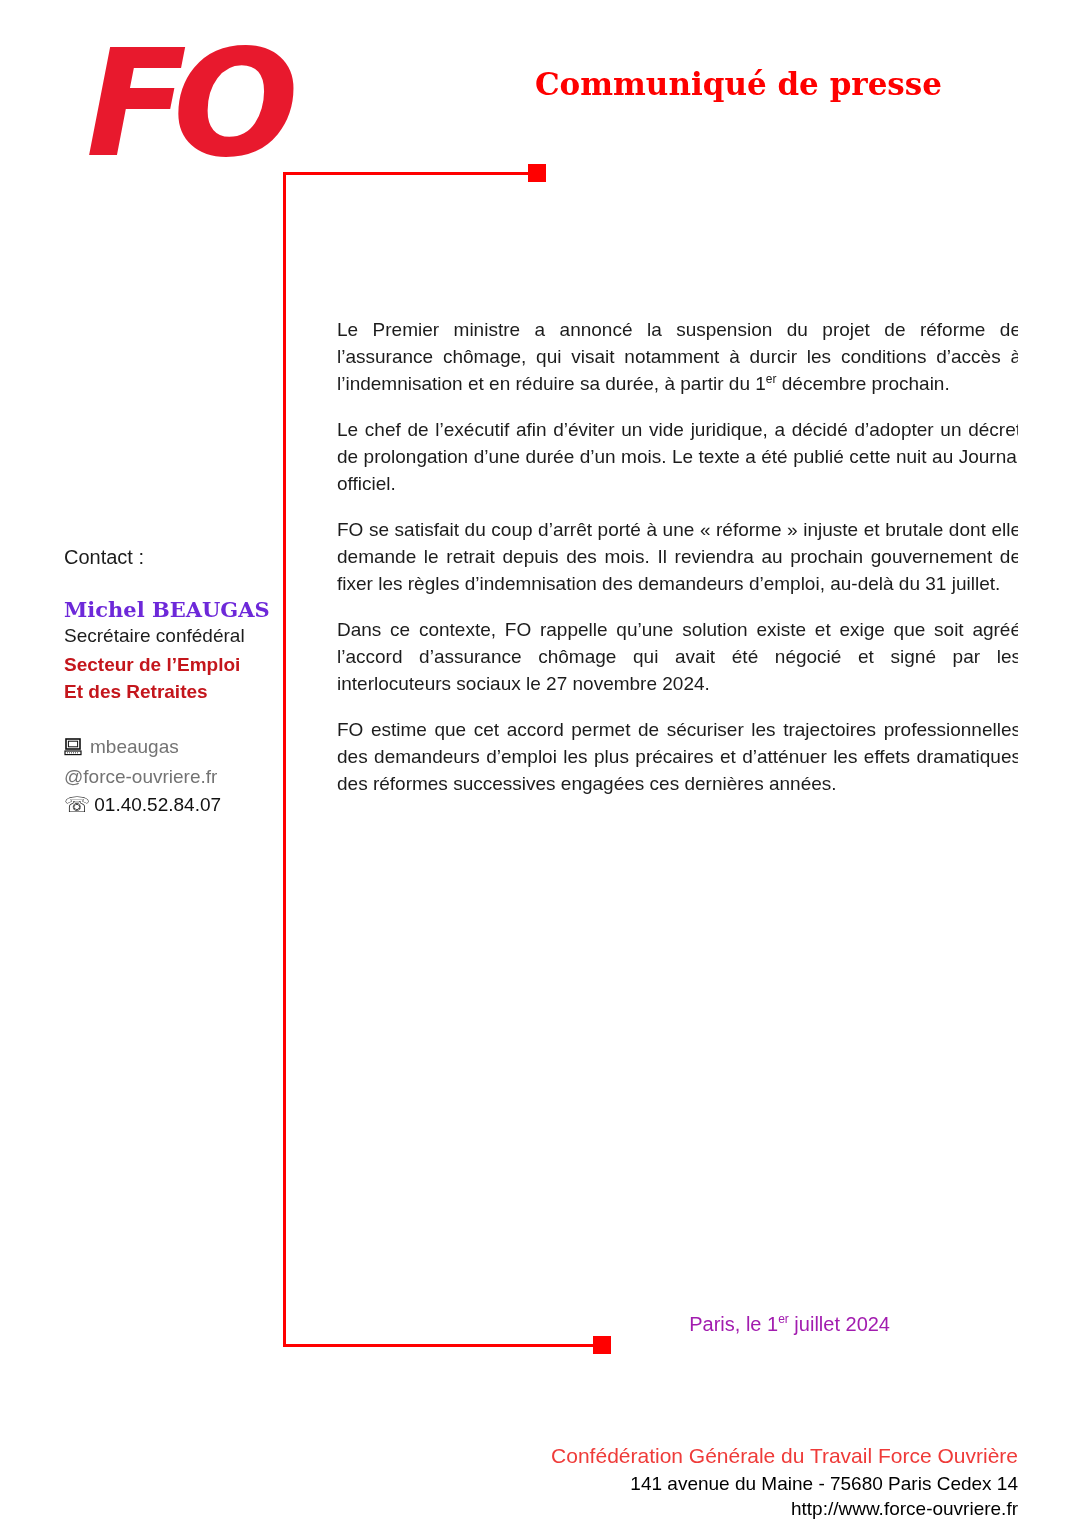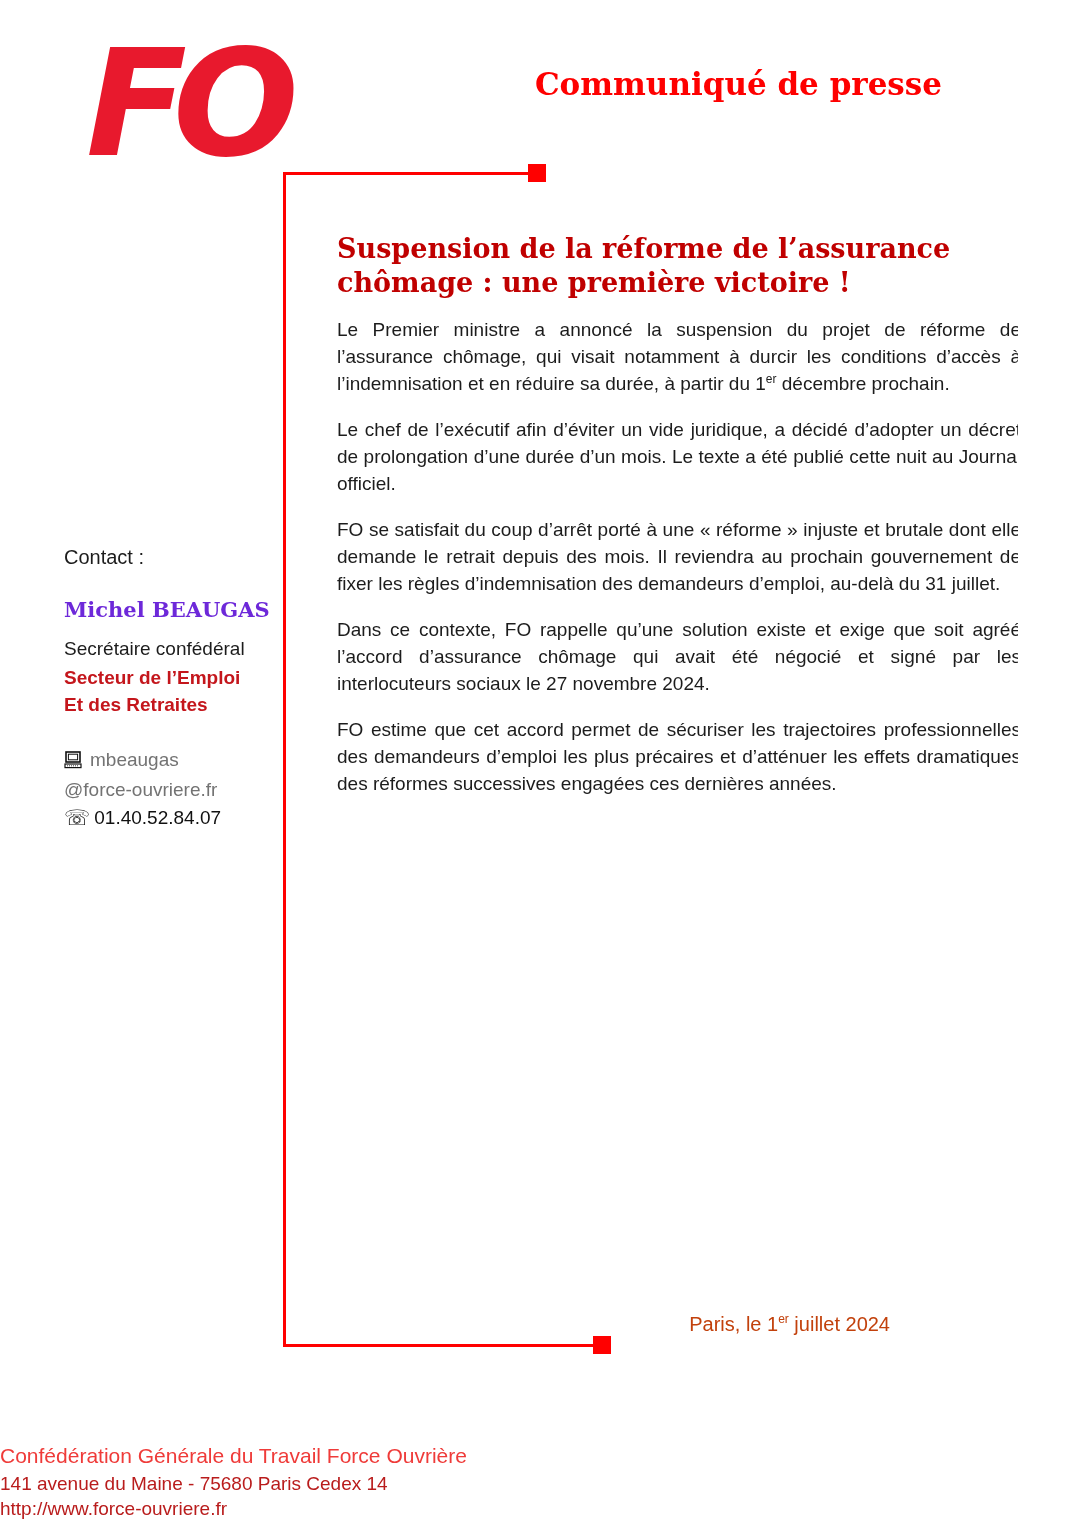--- a/index.html
+++ b/index.html
@@ -92,21 +92,21 @@
   
   .contact { position: absolute; left: 64px; top: 546px; width: 210px; }
   .contact-label { font-size: 20px; color: #1c1c1c; }
   .contact-name {
     margin-top: 28px;
     font-family: "DejaVu Serif", "Liberation Serif", serif;
     font-weight: bold;
     font-size: 21px;
     color: #6d28d9;
   }
-  .contact-role { font-size: 19px; margin-top: 16px; color: #1c1c1c; }
+  .contact-role { font-size: 19px; margin-top: 3px; color: #1c1c1c; }
   .contact-dept {
     margin-top: 4px;
     font-size: 19px;
     font-weight: bold;
     line-height: 27px;
     color: #c4161c;
   }
   .contact-links { margin-top: 28px; font-size: 19px; line-height: 27px; color: #111111; }
   .contact-email { color: #737373; cursor: pointer; }
   .icon-computer { display: inline-block; vertical-align: -3px; margin-right: 6px; }
@@ -117,62 +117,58 @@
     vertical-align: -1px;
   }
   .phone-row { margin-top: 1px; }
 
   
   .dateline {
     position: absolute;
     top: 1313px;
     right: 128px;
     font-size: 20px;
-    color: #c2410c;
+    color: #a21caf;
     white-space: nowrap;
   }
   .dateline sup { font-size: 12px; line-height: 0; }
 
   
   .footer {
     position: absolute;
     top: 1444px;
     left: 0; right: 0;
-    text-align: left;
+    text-align: right;
   }
   .footer-org {
     font-size: 21px;
     color: #ef3b39;
     margin-bottom: 3px;
   }
   .footer-address, .footer-url {
     font-size: 19px;
     line-height: 25px;
-    color: #b91c1c;
+    color: #000000;
   }
 </style>
 </head>
 <body>
 
 <div class="page">
 
   <div class="logo">FO</div>
 
   <div class="doc-title">Communiqué de presse</div>
 
   <div class="frame-topline"></div>
   <div class="frame-topsquare"></div>
   <div class="frame-vline"></div>
   <div class="frame-bottomline"></div>
   <div class="frame-bottomsquare"></div>
 
-  <div class="headline">
-    <div>Suspension de la réforme de l’assurance</div>
-    <div>chômage : une première victoire !</div>
-  </div>
 
   <div class="body-copy">
     <p><span>Le Premier ministre a annoncé la suspension du projet de réforme de l’assurance chômage, qui visait notamment à durcir les conditions d’accès à l’indemnisation et en réduire sa durée, à partir du 1</span><sup>er</sup><span> décembre prochain.</span></p>
     <p>Le chef de l’exécutif afin d’éviter un vide juridique, a décidé d’adopter un décret de prolongation d’une durée d’un mois. Le texte a été publié cette nuit au Journal officiel.</p>
     <p>FO se satisfait du coup d’arrêt porté à une « réforme » injuste et brutale dont elle demande le retrait depuis des mois. Il reviendra au prochain gouvernement de fixer les règles d’indemnisation des demandeurs d’emploi, au-delà du 31 juillet.</p>
     <p>Dans ce contexte, FO rappelle qu’une solution existe et exige que soit agréé l’accord d’assurance chômage qui avait été négocié et signé par les interlocuteurs sociaux le 27 novembre 2024.</p>
     <p>FO estime que cet accord permet de sécuriser les trajectoires professionnelles des demandeurs d’emploi les plus précaires et d’atténuer les effets dramatiques des réformes successives engagées ces dernières années.</p>
   </div>
 
   <div class="contact">

